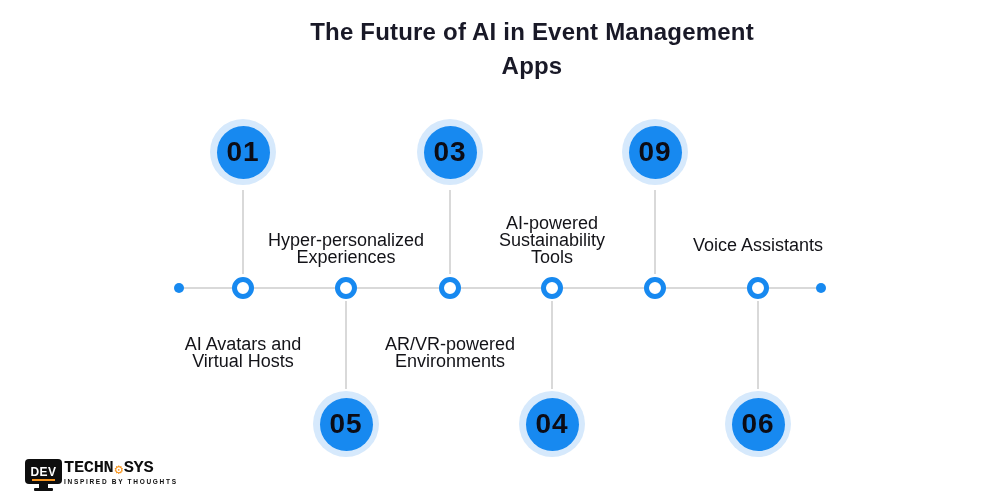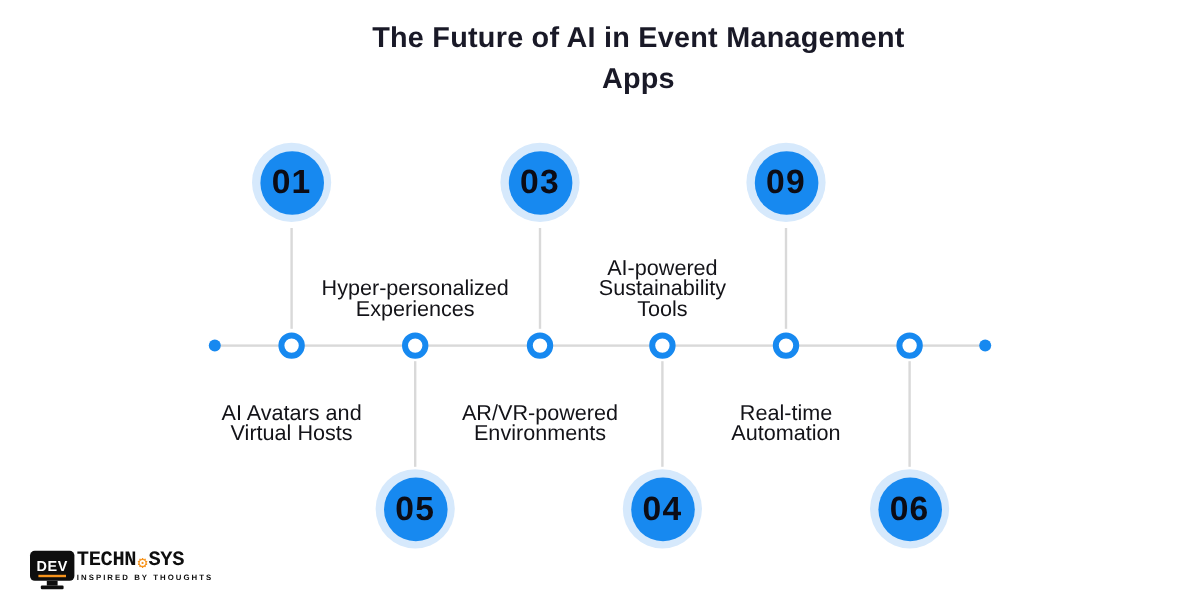--- a/index.html
+++ b/index.html
@@ -106,30 +106,29 @@
 Sustainability
 Tools</div>
 
   <div class="big top x5">
     <div class="big-inner">
       <span class="num">09</span>
     </div>
   </div>
   <div class="conn conn-top x5"></div>
   <div class="node x5"></div>
-  <div class="label label-below x5">Real-time
-Automation</div>
 
   <div class="big bot x6">
     <div class="big-inner">
       <span class="num">06</span>
     </div>
   </div>
   <div class="conn conn-bot x6"></div>
   <div class="node x6"></div>
+  <div class="label label-above x6">Voice Assistants</div>
 
   <div class="logo">
     <div class="monitor">
       <span class="monitor-text">DEV</span>
       <div class="monitor-underline"></div>
       <div class="monitor-stand"></div>
       <div class="monitor-base"></div>
     </div>
     <div class="brand-right">
       <div class="brand-name">

